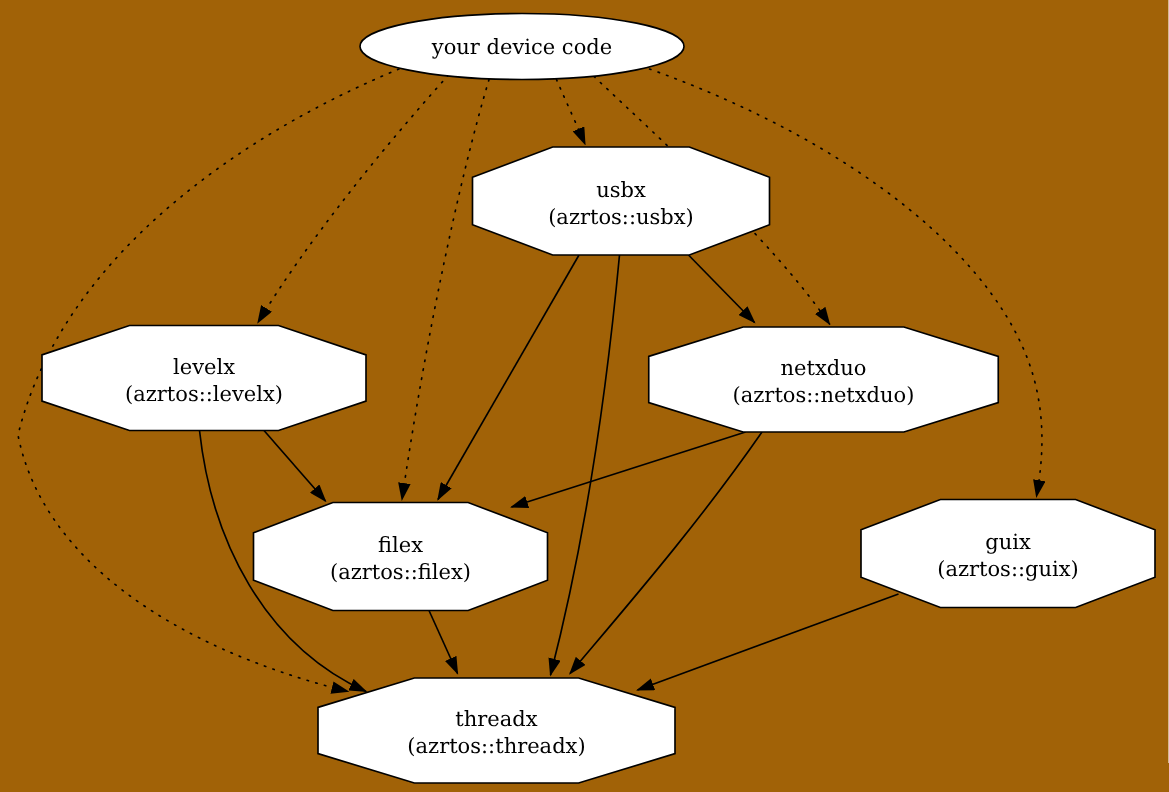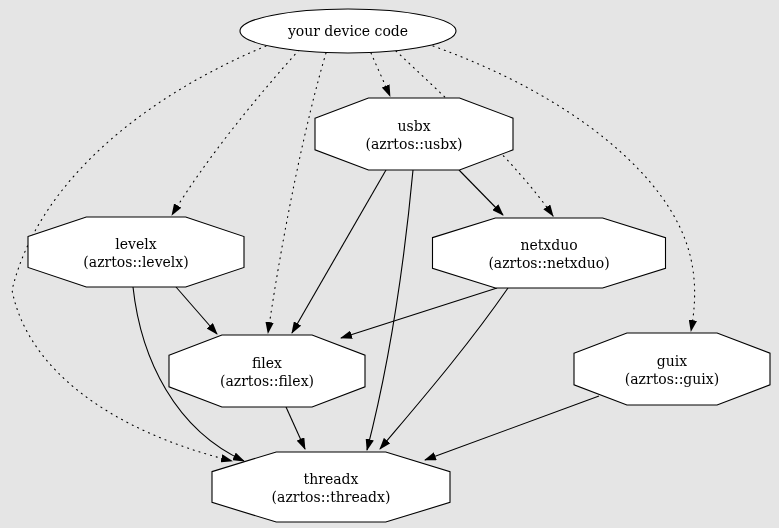--- a/index.html
+++ b/index.html
@@ -4,21 +4,21 @@
 <style>
   html, body {
     margin: 0;
     padding: 0;
     background: #ffffff;
   }
   .canvas {
     position: relative;
     width: 779px;
     height: 528px;
-    background: #e5e5e5;
+    background: #a16207;
     overflow: hidden;
   }
   svg {
     display: block;
   }
   svg text {
     font-family: "DejaVu Serif", "Liberation Serif", serif;
     font-size: 14px;
     fill: #000000;
     text-anchor: middle;

